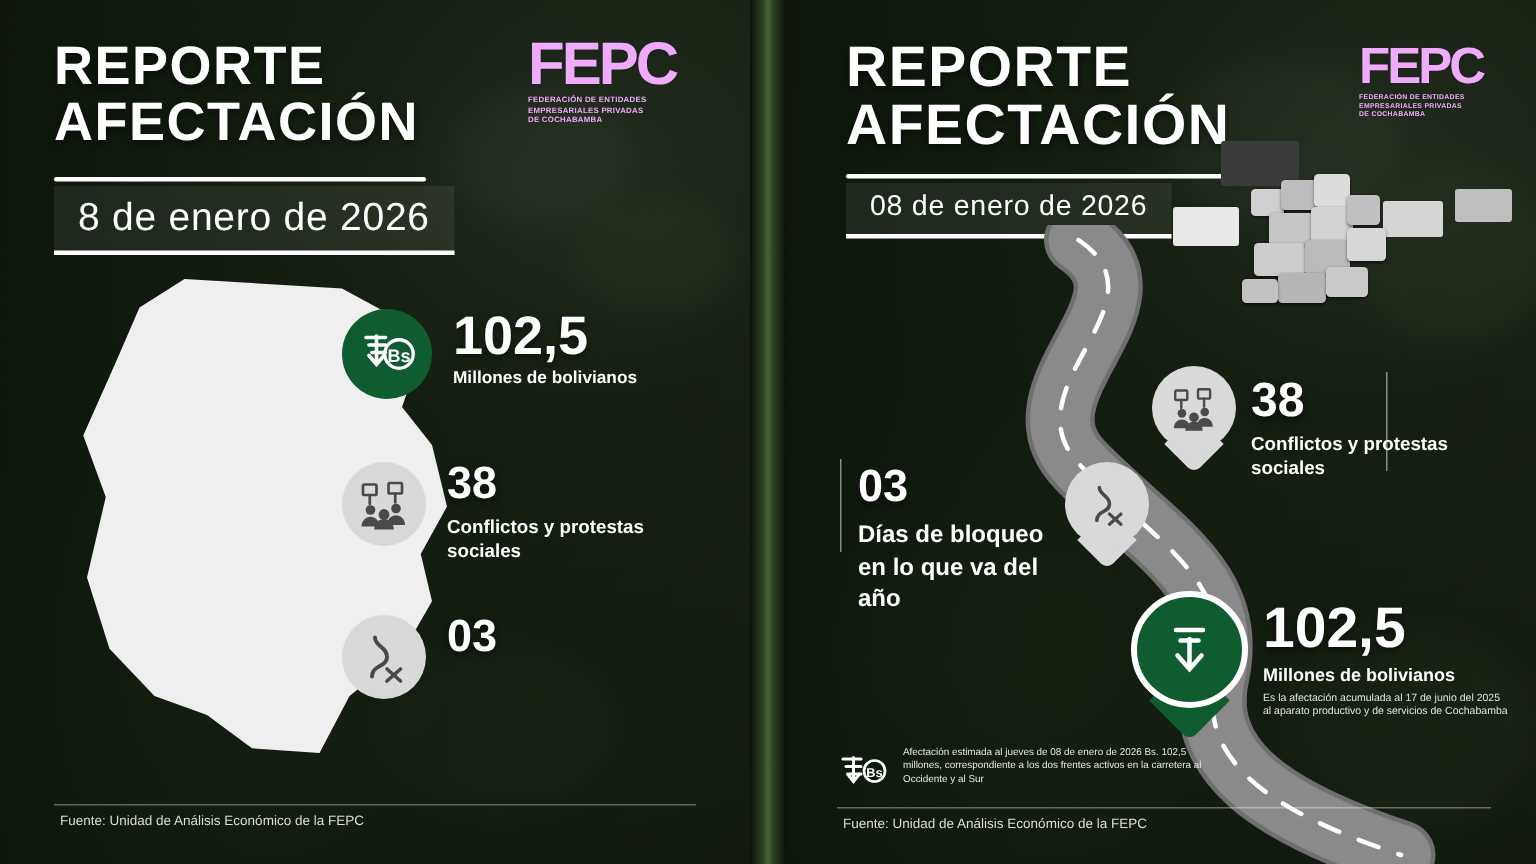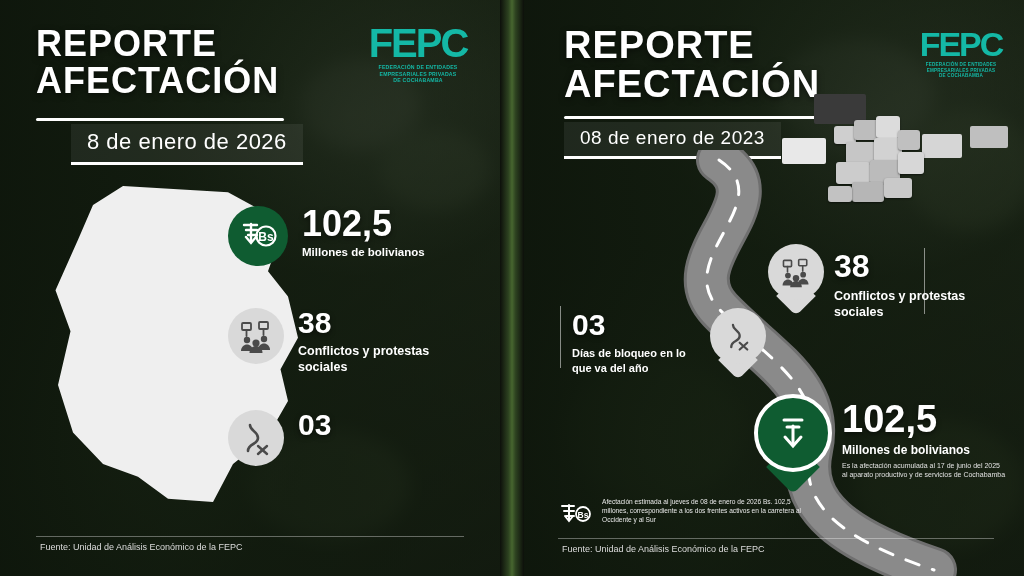--- a/index.html
+++ b/index.html
@@ -25,21 +25,21 @@
 
   
   .hdr{position:absolute;left:0;right:0;}
   .title{color:#fff;font-weight:bold;letter-spacing:1px;line-height:1.02;text-shadow:0 2px 6px rgba(0,0,0,.55);}
   .title .l2{display:block;}
   .rule{height:3px;background:#fff;border-radius:2px;}
   .datebar{display:inline-block;color:#fff;background:rgba(255,255,255,.07);
            border-bottom:3px solid #fff;padding:5px 16px 7px;letter-spacing:.5px;}
 
   
-  .logo{position:absolute;text-align:center;color:#14b8a6;}
+  .logo{position:absolute;text-align:left;color:#f0abfc;}
   .logo .mark{font-weight:bold;letter-spacing:-2px;line-height:.85;}
   .logo .sub{line-height:1.25;letter-spacing:.2px;}
 
   
   .map{position:absolute;left:48px;top:186px;width:250px;height:316px;
        background:#efefef;
        filter:drop-shadow(10px 12px 10px rgba(0,0,0,.55));
        clip-path:polygon(30% 0%, 72% 2%, 86% 8%, 92% 18%, 88% 27%, 96% 35%, 100% 48%,
                          93% 58%, 96% 68%, 88% 79%, 74% 88%, 66% 100%, 48% 99%,
                          36% 92%, 22% 88%, 10% 78%, 4% 63%, 9% 46%, 3% 33%, 12% 17%, 18% 6%);}
@@ -84,21 +84,21 @@
     <div class="bg-shade"></div>
 
     <div class="hdr" style="left:36px;top:26px;width:300px;">
       <div class="title" style="font-size:36px;">
         <span>REPORTE</span>
         <span class="l2">AFECTACIÓN</span>
       </div>
     </div>
     <div class="rule" style="position:absolute;left:36px;top:118px;width:248px;"></div>
     <div style="position:absolute;left:36px;top:124px;">
-      <div class="datebar" style="font-size:22px;margin-left:35px;">8 de enero de 2026</div>
+      <div class="datebar" style="font-size:26px;">8 de enero de 2026</div>
     </div>
 
     <div class="logo" style="left:352px;top:26px;width:132px;">
       <div class="mark" style="font-size:40px;">FEPC</div>
       <div class="sub" style="font-size:5.2px;font-weight:bold;margin-top:4px;">FEDERACIÓN DE ENTIDADES</div>
       <div class="sub" style="font-size:5.2px;font-weight:bold;">EMPRESARIALES PRIVADAS</div>
       <div class="sub" style="font-size:5.2px;font-weight:bold;">DE COCHABAMBA</div>
     </div>
 
     <div class="map"></div>
@@ -180,21 +180,21 @@
     <div class="bg-shade"></div>
 
     <div class="hdr" style="left:40px;top:26px;width:330px;">
       <div class="title" style="font-size:38px;">
         <span>REPORTE</span>
         <span class="l2">AFECTACIÓN</span>
       </div>
     </div>
     <div class="rule" style="position:absolute;left:40px;top:116px;width:268px;"></div>
     <div style="position:absolute;left:40px;top:122px;">
-      <div class="datebar" style="font-size:19px;">08 de enero de 2023</div>
+      <div class="datebar" style="font-size:19px;">08 de enero de 2026</div>
     </div>
 
     <div class="logo" style="left:382px;top:30px;width:110px;">
       <div class="mark" style="font-size:34px;">FEPC</div>
       <div class="sub" style="font-size:4.6px;font-weight:bold;margin-top:3px;">FEDERACIÓN DE ENTIDADES</div>
       <div class="sub" style="font-size:4.6px;font-weight:bold;">EMPRESARIALES PRIVADAS</div>
       <div class="sub" style="font-size:4.6px;font-weight:bold;">DE COCHABAMBA</div>
     </div>
 
     <div style="position:absolute;left:250px;top:86px;width:240px;height:140px;">
@@ -260,21 +260,21 @@
           <path d="M11 32c0-8 10-6 10-13S13 12 13 6" stroke="#4a4a4a" stroke-width="2.8" fill="none" stroke-linecap="round"></path>
           <g stroke="#4a4a4a" stroke-width="2.6" stroke-linecap="round">
             <line x1="21" y1="27" x2="30" y2="35"></line>
               <line x1="30" y1="27" x2="21" y2="35"></line>
           </g>
         </svg>
       </div>
     </div>
     <div style="position:absolute;left:48px;top:310px;width:130px;">
       <div class="big" style="font-size:30px;">03</div>
-      <div class="sub1" style="font-size:11px;margin-top:6px;line-height:1.35;">Días de bloqueo en lo que va del año</div>
+      <div class="sub1" style="font-size:16px;margin-top:6px;line-height:1.35;">Días de bloqueo en lo que va del año</div>
     </div>
     <div style="position:absolute;left:36px;top:306px;width:1px;height:62px;background:rgba(255,255,255,.5);"></div>
 
     <div class="pin" style="left:230px;top:394px;width:78px;height:96px;">
       <div class="tip" style="left:20px;top:54px;width:38px;height:38px;background:#0f5c31;"></div>
       <div class="head" style="width:78px;height:78px;background:#0f5c31;border:4px solid #fff;box-sizing:border-box;"></div>
       <div class="gi" style="width:78px;height:78px;">
         <svg width="42" height="42" viewBox="0 0 42 42">
           <g stroke="#fff" stroke-width="3" stroke-linecap="round" fill="none">
             <line x1="12" y1="8" x2="30" y2="8"></line>

